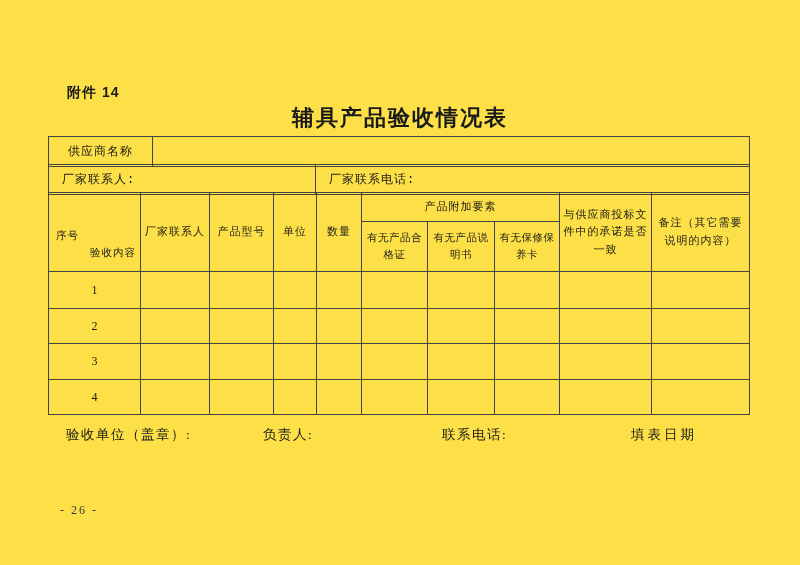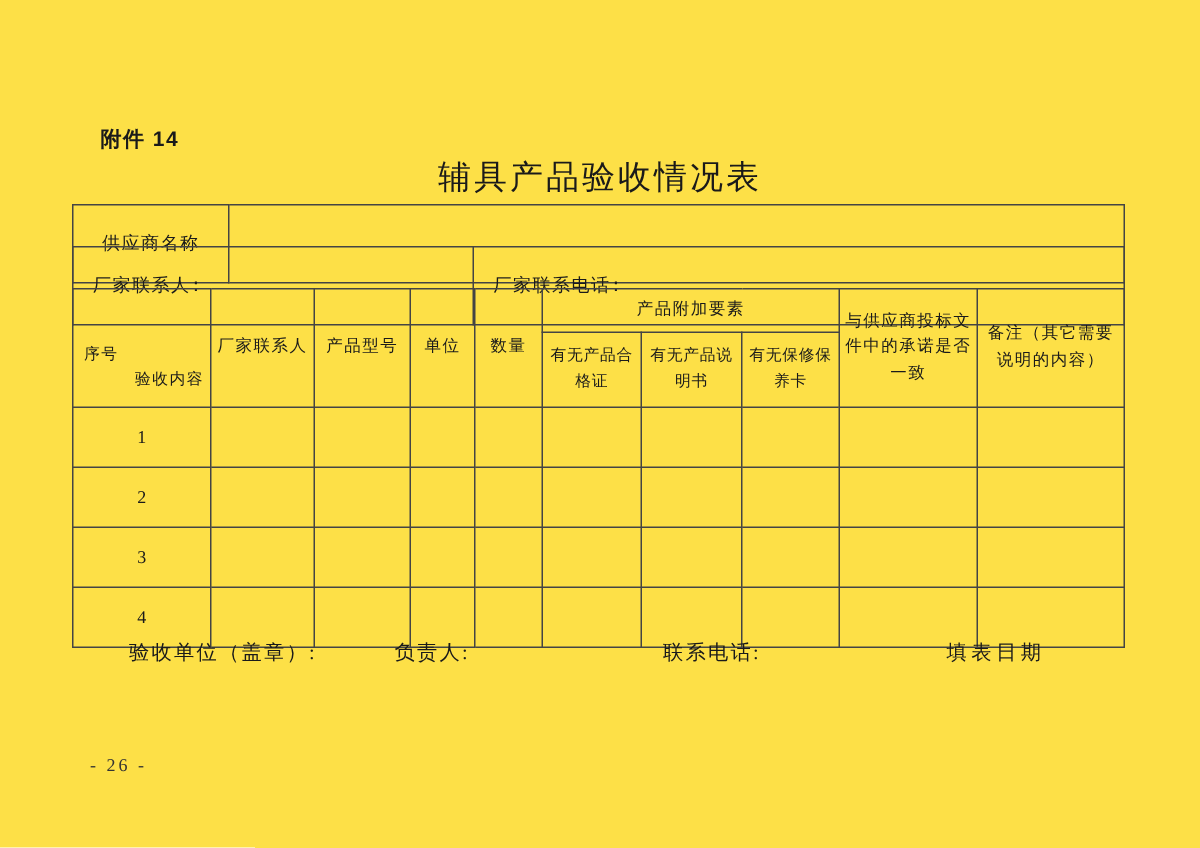--- a/index.html
+++ b/index.html
@@ -8,48 +8,48 @@
     font-family:"Liberation Serif","DejaVu Serif",serif; color:#1a1a1a;
     overflow:hidden;
   }
   .attachment {
     position:absolute; left:67px; top:84px;
     font-family:"Liberation Sans","DejaVu Sans",sans-serif;
     font-size:14px; font-weight:bold; letter-spacing:1px;
   }
   .title {
     position:absolute; left:0; top:103px; width:800px;
-    text-align:center; font-size:22px; font-weight:normal; letter-spacing:2px;
+    text-align:center; font-size:22px; font-weight:bold; letter-spacing:2px;
   }
   table.tbl {
     position:absolute; left:48px; border-collapse:collapse; table-layout:fixed;
     width:701px;
   }
-  table.tbl td { border:1px solid #444; padding:12px; vertical-align:middle; }
+  table.tbl td { border:1px solid #444; padding:1px; vertical-align:middle; }
   .t-a { top:136px; }
   .t-b { top:164px;font-family:Liberation Mono, monospace; }
   .t-c { top:192px; }
   .t-a td, .t-b td { height:27px; font-size:12px; }
   .label-c { text-align:center; letter-spacing:1px; }
   .left-c { text-align:left; padding-left:13px !important; letter-spacing:1px; }
   .hc { text-align:center; font-size:11px; letter-spacing:1px; line-height:1.6; padding:1px 3px !important; }
   .sub { font-size:10.5px; letter-spacing:0.5px; }
   tr.h1 { height:29px; }
   tr.h2 { height:50px; }
   tr.r1 { height:37px; }
   tr.r2 { height:35px; }
   tr.r3 { height:36px; }
   tr.r4 { height:35px; }
   td.seq-cell { position:relative; font-size:10.5px;margin-left:16px; }
   td.seq-cell .seq { position:absolute; left:7px; top:36px; letter-spacing:1px; }
   td.seq-cell .acc { position:absolute; right:4px; top:53px; letter-spacing:1px; }
   td.num { text-align:center; font-size:12px; }
   .footer-row { position:absolute; left:0; top:426px; width:800px; height:18px; font-size:13.5px; letter-spacing:1.5px; }
   .footer-row span { position:absolute; top:0; white-space:nowrap; }
-  .f1 { left:86px; }
+  .f1 { left:66px; }
   .f2 { left:263px; }
   .f3 { left:442px; }
   .f4 { left:631px; letter-spacing:3px; }
   .pagenum { position:absolute; left:60px; top:503px; font-size:12px; color:#333; letter-spacing:2px; }
 </style>
 </head>
 <body>
 
 <div class="sheet">
 

